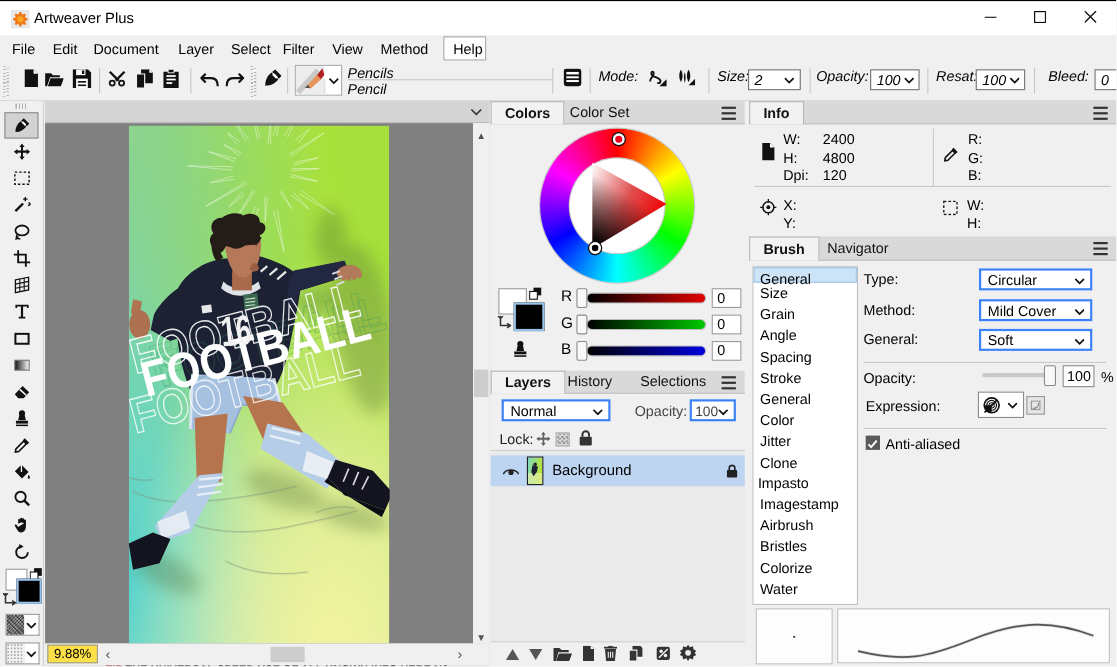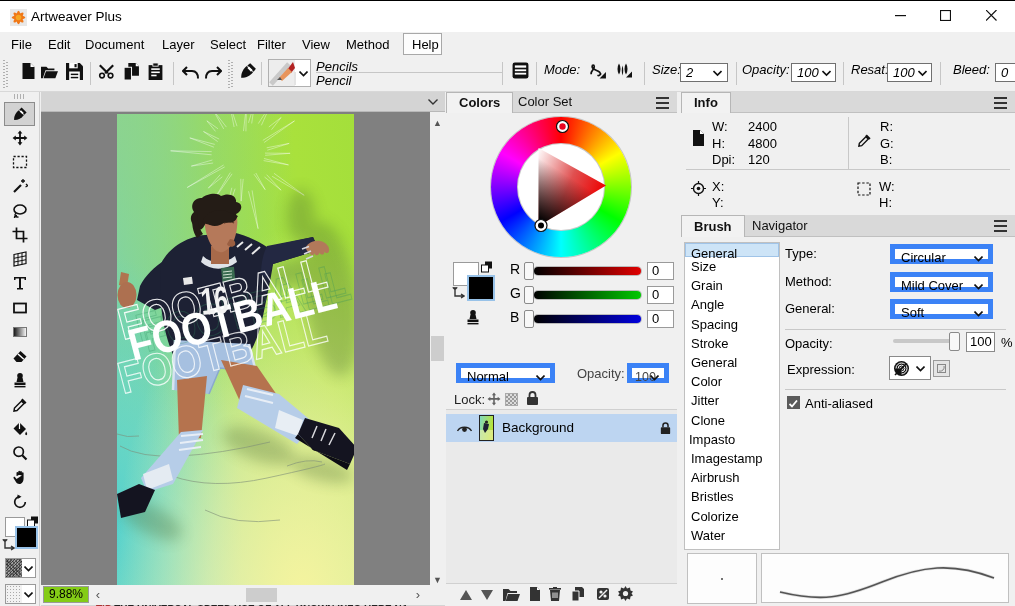--- a/index.html
+++ b/index.html
@@ -27,30 +27,30 @@
 #tool-sel{position:absolute;left:4px;top:10px;width:31px;height:24px;background:#d2d2d2;border:1px solid #8c8c8c;}
 
 #doc{position:absolute;left:41px;top:92px;width:404px;height:514px;background:#d4d4d4;}
 #dtabbar{position:absolute;left:0;top:0;width:404px;height:20px;background:#d4d4d4;border-bottom:1px solid #b8b8b8;}
 #dtab{position:absolute;left:4px;top:0;width:237px;height:20px;background:#fafafa;border:1px solid #b0b0b0;border-bottom:none;font-weight:bold;font-size:12.5px;line-height:19px;padding-left:7px;}
 #dtab .x{font-weight:normal;color:#555;margin-left:8px;}
 #dchev{position:absolute;right:3px;top:2px;width:18px;height:16px;text-align:center;}
 #canvas{position:absolute;left:0;top:20px;width:389px;height:473px;background:#808080;overflow:hidden;}
 #vscroll{position:absolute;left:389px;top:20px;width:15px;height:473px;background:#f0f0f0;}
 #hscrollrow{position:absolute;left:0;top:493px;width:404px;height:20px;background:#f0f0f0;}
-#zoombox{position:absolute;left:2px;top:1px;width:46px;height:17px;background:#84cc16;border:1px solid #9a9a9a;font-size:12px;line-height:15px;padding-left:5px;}
+#zoombox{position:absolute;left:2px;top:1px;width:46px;height:17px;background:#fde047;border:1px solid #9a9a9a;font-size:12px;line-height:15px;padding-left:5px;}
 .scrbtn{color:#555;font-size:9px;line-height:15px;text-align:center;}
 
 .panel{position:absolute;background:#f0f0f0;}
 .ptabbar{position:absolute;left:0;top:0;right:0;height:21px;background:#d9d9d9;border-bottom:1px solid #c0c0c0;}
 .ptab{position:absolute;top:0;height:21px;line-height:20px;font-size:13px;padding:0 12px;color:#111;}
 .ptab.active{background:#f2f2f2;border:1px solid #b6b6b6;border-bottom:none;font-weight:bold;}
 .ham{position:absolute;right:8px;top:5px;width:13px;height:12px;border-top:2px solid #333;border-bottom:2px solid #333;}
 .ham:after{content:"";display:block;margin-top:3px;border-top:2px solid #333;}
-.dd{position:absolute;background:#fff;border:5px solid #3b82f6;font-size:13px;line-height:18px;padding-left:6px;}
+.dd{position:absolute;background:#fff;border:2px solid #3b82f6;font-size:13px;line-height:18px;padding-left:6px;}
 .chevg{width:9px;height:9px;display:inline-block;}
 </style>
 </head>
 <body>
 <div id="win">
 
 <div id="titlebar">
   <svg class="abs" style="left:10px;top:8px" width="17" height="17" viewBox="0 0 17 17">
     <rect x="0" y="0" width="17" height="17" fill="#e8e8e8"></rect>
     <g transform="translate(8.5,8.5)">
@@ -501,20 +501,26 @@
   <div style="position:absolute;left:88px;top:198.5px;width:107px;height:8px;border-radius:4px;background:linear-gradient(to right,#000,#00c800);box-shadow:0 0 0 1px #bbb"></div>
   <div style="position:absolute;left:78px;top:193.5px;width:10px;height:18px;background:#f8f8f8;border:1px solid #8a8a8a;border-radius:2px"></div>
   <div style="position:absolute;left:201px;top:193.5px;width:27px;height:18px;background:#fff;border:1px solid #9a9a9a;font-size:13px;line-height:16px;padding-left:4px">0</div>
   <div style="position:absolute;left:64px;top:216.5px;font-size:14px">B</div>
   <div style="position:absolute;left:88px;top:222.5px;width:107px;height:8px;border-radius:4px;background:linear-gradient(to right,#000,#0000dd);box-shadow:0 0 0 1px #bbb"></div>
   <div style="position:absolute;left:78px;top:217.5px;width:10px;height:18px;background:#f8f8f8;border:1px solid #8a8a8a;border-radius:2px"></div>
   <div style="position:absolute;left:201px;top:217.5px;width:27px;height:18px;background:#fff;border:1px solid #9a9a9a;font-size:13px;line-height:16px;padding-left:4px">0</div>
 </div>
 
 <div class="panel" style="left:446px;top:337px;width:231px;height:269px">
+  <div class="ptabbar">
+    <div class="ptab active" style="left:0">Layers</div>
+    <div class="ptab" style="left:58px">History</div>
+    <div class="ptab" style="left:124px">Selections</div>
+    <div class="ham"></div>
+  </div>
   <div class="dd" style="left:10px;top:26px;width:99px;height:20px">Normal<svg width="9" height="6" viewBox="0 0 9 6" style="position:absolute;right:5px;top:7px">
           <path d="M0.5 0.5 L4.5 4.5 L8.5 0.5" fill="none" stroke="#111" stroke-width="1.6"></path>
         </svg></div>
   <div style="position:absolute;left:131px;top:29px;font-size:13px;color:#444">Opacity:</div>
   <div class="dd" style="left:181px;top:26px;width:42px;height:20px;color:#444;padding-left:3px;font-size:12.5px">100<svg width="9" height="6" viewBox="0 0 9 6" style="position:absolute;right:5px;top:7px">
           <path d="M0.5 0.5 L4.5 4.5 L8.5 0.5" fill="none" stroke="#111" stroke-width="1.6"></path>
         </svg></div>
   <div style="position:absolute;left:8px;top:55px;font-size:13px;color:#222">Lock:</div>
   <svg style="position:absolute;left:41px;top:55px" width="14" height="14" viewBox="0 0 16 16" opacity="0.75">
         <path d="M8 0.5 L10.4 3.6 H8.9 V6.9 H12.2 V5.4 L15.4 7.9 L12.2 10.4 V8.9 H8.9 V12.2 H10.4 L8 15.4 L5.6 12.2 H7.1 V8.9 H3.8 V10.4 L0.6 7.9 L3.8 5.4 V6.9 H7.1 V3.6 H5.6 Z" fill="#333"></path>

